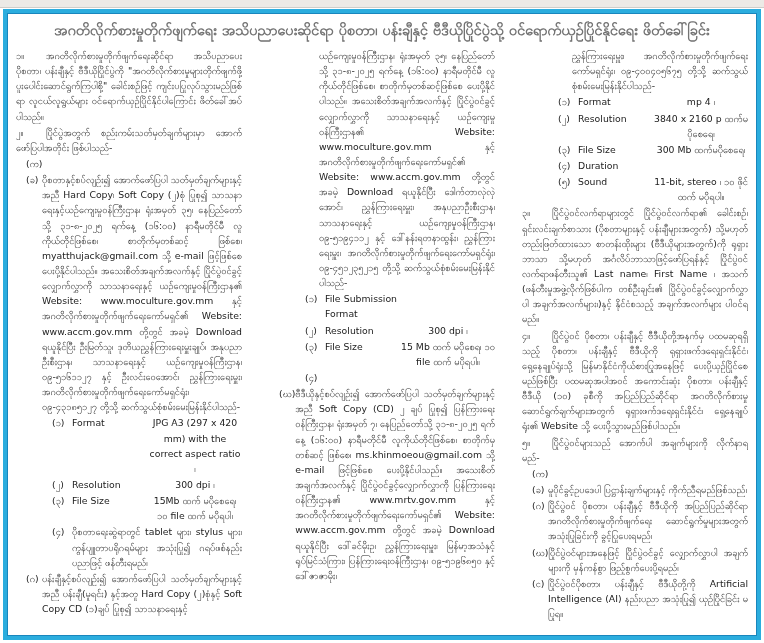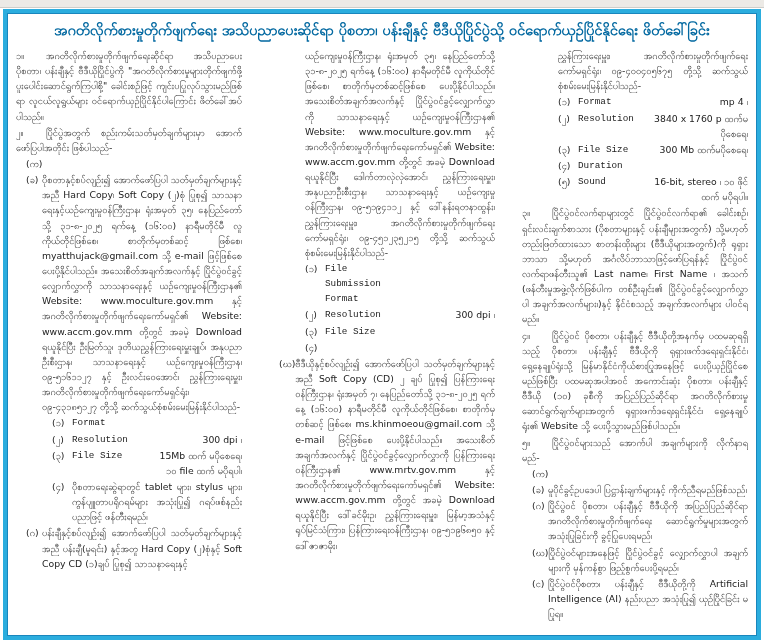--- a/index.html
+++ b/index.html
@@ -16,37 +16,37 @@
   .doc-box{
     position:absolute;left:3px;top:9px;width:758px;height:631px;
     background:var(--bg);
     border:4px solid var(--border-cyan);
     box-shadow:inset 0 0 0 1px var(--border-inner);
     padding:7px 9px 6px 9px;
     overflow:hidden;
   }
   .doc-title{
     font-size:14.5px;font-weight:bold;text-align:center;line-height:1.45;
-    letter-spacing:0px;margin-bottom:7px;color:#0369a1;
+    letter-spacing:0px;margin-bottom:7px;color:#737373;
   }
   .columns{display:flex;gap:27px;height:575px;overflow:hidden;}
   .col{flex:1 1 0;min-width:0;overflow:hidden;font-size:9.3px;line-height:1.63;text-align:justify;}
   .b-para{margin-bottom:1px;}
   .b-para .num-inline{display:inline-block;min-width:14px;margin-right:16px;}
   .b-sub{display:flex;margin-bottom:1px;}
   .b-sub .num{flex:0 0 26px;padding-left:10px;}
   .b-sub .txt{flex:1;min-width:0;text-align:justify;}
-  .b-cont{margin-left:36px;margin-bottom:1px;text-align:justify;}
+  .b-cont{margin-left:50px;margin-bottom:1px;text-align:justify;}
   .b-sub2{display:flex;margin-left:36px;margin-bottom:1px;}
   .b-sub2 .num{flex:0 0 20px;}
   .b-sub2 .txt{flex:1;min-width:0;text-align:justify;}
   .b-spec{display:flex;margin-left:36px;margin-bottom:1px;}
   .b-spec .num{flex:0 0 20px;}
-  .b-spec .lbl{flex:0 0 76px;padding-right:4px;font-family:Liberation Mono, monospace;}
-  .b-spec .val{flex:1;min-width:0;text-align:right;}
+  .b-spec .lbl{flex:0 0 76px;padding-right:4px;}
+  .b-spec .val{flex:1;min-width:0;text-align:center;}
 </style>
 </head>
 <body>
 
 <div class="top-strip"></div>
 
 <div class="doc-box">
   <div class="doc-title">အဂတိလိုက်စားမှုတိုက်ဖျက်ရေး အသိပညာပေးဆိုင်ရာ ပိုစတာ၊ ပန်းချီနှင့် ဗီဒီယိုပြိုင်ပွဲသို့ ဝင်ရောက်ယှဉ်ပြိုင်နိုင်ရေး ဖိတ်ခေါ်ခြင်း</div>
   <div class="columns">
     <div class="col" id="col-0">
@@ -55,20 +55,21 @@
         <div class="b-sub">
           <div class="num">(က)</div>
         </div>
         <div class="b-sub">
           <div class="num">(ခ)</div>
           <div class="txt">ပိုစတာနှင့်စပ်လျဉ်း၍ အောက်ဖော်ပြပါ သတ်မှတ်ချက်များနှင့်အညီ Hard Copy၊ Soft Copy (၂)စုံ ပြုစု၍ သာသနာရေးနှင့်ယဉ်ကျေးမှုဝန်ကြီးဌာန၊ ရုံးအမှတ် ၃၅၊ နေပြည်တော်သို့ ၃၁-၈-၂၀၂၅ ရက်နေ့ (၁၆:၀၀) နာရီမတိုင်မီ လူကိုယ်တိုင်ဖြစ်စေ၊ စာတိုက်မှတစ်ဆင့် ဖြစ်စေ၊ myatthujack@gmail.com သို့ e-mail ဖြင့်ဖြစ်စေ ပေးပို့နိုင်ပါသည်။ အသေးစိတ်အချက်အလက်နှင့် ပြိုင်ပွဲဝင်ခွင့်လျှောက်လွှာကို သာသနာရေးနှင့် ယဉ်ကျေးမှုဝန်ကြီးဌာန၏ Website: www.moculture.gov.mm နှင့် အဂတိလိုက်စားမှုတိုက်ဖျက်ရေးကော်မရှင်၏ Website: www.accm.gov.mm တို့တွင် အခမဲ့ Download ရယူနိုင်ပြီး ဦးမြတ်သူ၊ ဒုတိယညွှန်ကြားရေးမှူးချုပ်၊ အနုပညာဦးစီးဌာန၊ သာသနာရေးနှင့် ယဉ်ကျေးမှုဝန်ကြီးဌာန၊ ၀၉-၅၁၆၁၁၂၇ နှင့် ဦးလင်းဝေအောင်၊ ညွှန်ကြားရေးမှူး၊ အဂတိလိုက်စားမှုတိုက်ဖျက်ရေးကော်မရှင်ရုံး၊ ၀၉-၄၃၁၈၅၁၂၇ တို့သို့ ဆက်သွယ်စုံစမ်းမေးမြန်းနိုင်ပါသည်-</div>
         </div>
         <div class="b-spec">
           <div class="num">(၁)</div>
           <div class="lbl">Format</div>
+          <div class="val">JPG A3 (297 x 420 mm) with the correct aspect ratio ၊</div>
         </div>
         <div class="b-spec">
           <div class="num">(၂)</div>
           <div class="lbl">Resolution</div>
           <div class="val">300 dpi ၊</div>
         </div>
         <div class="b-spec">
           <div class="num">(၃)</div>
           <div class="lbl">File Size</div>
           <div class="val">15Mb ထက် မပိုစေရေ၊ ၁၀ file ထက် မပိုရပါ၊</div>
@@ -89,54 +90,55 @@
           <div class="lbl">File Submission Format</div>
         </div>
         <div class="b-spec">
           <div class="num">(၂)</div>
           <div class="lbl">Resolution</div>
           <div class="val">300 dpi ၊</div>
         </div>
         <div class="b-spec">
           <div class="num">(၃)</div>
           <div class="lbl">File Size</div>
+          <div class="val">15 Mb ထက် မပိုစေရ၊ ၁၀ file ထက် မပိုရပါ။</div>
         </div>
         <div class="b-sub2">
           <div class="num">(၄)</div>
         </div>
         <div class="b-sub">
           <div class="num">(ဃ)</div>
           <div class="txt">ဗီဒီယိုနှင့်စပ်လျဉ်း၍ အောက်ဖော်ပြပါ သတ်မှတ်ချက်များနှင့်အညီ Soft Copy (CD) ၂ ချပ် ပြုစု၍ ပြန်ကြားရေးဝန်ကြီးဌာန၊ ရုံးအမှတ် ၇၊ နေပြည်တော်သို့ ၃၁-၈-၂၀၂၅ ရက်နေ့ (၁၆:၀၀) နာရီမတိုင်မီ လူကိုယ်တိုင်ဖြစ်စေ၊ စာတိုက်မှတစ်ဆင့် ဖြစ်စေ၊ ms.khinmoeou@gmail.com သို့ e-mail ဖြင့်ဖြစ်စေ ပေးပို့နိုင်ပါသည်။ အသေးစိတ်အချက်အလက်နှင့် ပြိုင်ပွဲဝင်ခွင့်လျှောက်လွှာကို ပြန်ကြားရေးဝန်ကြီးဌာန၏ www.mrtv.gov.mm နှင့် အဂတိလိုက်စားမှုတိုက်ဖျက်ရေးကော်မရှင်၏ Website: www.accm.gov.mm တို့တွင် အခမဲ့ Download ရယူနိုင်ပြီး ဒေါ်ခင်မိုးဥ၊ ညွှန်ကြားရေးမှူး၊ မြန်မာ့အသံနှင့် ရုပ်မြင်သံကြား၊ ပြန်ကြားရေးဝန်ကြီးဌာန၊ ၀၉-၅၁၉၆၈၅၀ နှင့် ဒေါ်ဇာဇာမိုး၊</div>
         </div>
       </div>
     <div class="col" id="col-2">
         <div class="b-cont">ညွှန်ကြားရေးမှူး၊ အဂတိလိုက်စားမှုတိုက်ဖျက်ရေးကော်မရှင်ရုံး၊ ၀၉-၄၀၀၄၀၅၆၇၅ တို့သို့ ဆက်သွယ်စုံစမ်းမေးမြန်းနိုင်ပါသည်-</div>
         <div class="b-spec">
           <div class="num">(၁)</div>
           <div class="lbl">Format</div>
           <div class="val">mp 4 ၊</div>
         </div>
         <div class="b-spec">
           <div class="num">(၂)</div>
           <div class="lbl">Resolution</div>
-          <div class="val">3840 x 1760 p ထက်မပိုစေရေ၊</div>
+          <div class="val">3840 x 2160 p ထက်မပိုစေရေ၊</div>
         </div>
         <div class="b-spec">
           <div class="num">(၃)</div>
           <div class="lbl">File Size</div>
           <div class="val">300 Mb ထက်မပိုစေရေ၊</div>
         </div>
         <div class="b-spec">
           <div class="num">(၄)</div>
           <div class="lbl">Duration</div>
         </div>
         <div class="b-spec">
           <div class="num">(၅)</div>
           <div class="lbl">Sound</div>
-          <div class="val">16-bit, stereo ၊ ၁၀ ဖိုင်ထက် မပိုရပါ။</div>
+          <div class="val">11-bit, stereo ၊ ၁၀ ဖိုင်ထက် မပိုရပါ။</div>
         </div>
         <div class="b-para"><span class="num-inline">၃။</span>ပြိုင်ပွဲဝင်လက်ရာများတွင် ပြိုင်ပွဲဝင်လက်ရာ၏ ခေါင်းစဉ်၊ ရှင်းလင်းချက်စာသား (ပိုစတာများနှင့် ပန်းချီများအတွက်) သို့မဟုတ် တည်းဖြတ်ထားသော စာတန်းထိုးများ (ဗီဒီယိုများအတွက်)ကို ရုရှားဘာသာ သို့မဟုတ် အင်္ဂလိပ်ဘာသာဖြင့်ဖော်ပြရန်နှင့် ပြိုင်ပွဲဝင်လက်ရာဖန်တီးသူ၏ Last name၊ First Name ၊ အသက် (ဖန်တီးမှုအဖွဲ့လိုက်ဖြစ်ပါက တစ်ဦးချင်း၏ ပြိုင်ပွဲဝင်ခွင့်လျှောက်လွှာပါ အချက်အလက်များ၊)နှင့် နိုင်ငံစသည့် အချက်အလက်များ ပါဝင်ရမည်။</div>
         <div class="b-para"><span class="num-inline">၄။</span>ပြိုင်ပွဲဝင် ပိုစတာ၊ ပန်းချီနှင့် ဗီဒီယိုတို့အနက်မှ ပထမဆုရရှိသည့် ပိုစတာ၊ ပန်းချီနှင့် ဗီဒီယိုကို ရုရှားဖက်ဒရေးရှင်းနိုင်ငံ၊ ရှေ့နေချုပ်ရုံးသို့ မြန်မာနိုင်ငံကိုယ်စားပြုအနေဖြင့် ပေးပို့ယှဉ်ပြိုင်စေမည်ဖြစ်ပြီး ပထမဆုအပါအဝင် အကောင်းဆုံး ပိုစတာ၊ ပန်းချီနှင့် ဗီဒီယို (၁၀) ခုစီကို အပြည်ပြည်ဆိုင်ရာ အဂတိလိုက်စားမှုဆောင်ရွက်ချက်များအတွက် ရုရှားဖက်ဒရေးရှင်းနိုင်ငံ၊ ရှေ့နေချုပ်ရုံး၏ Website သို့ ပေးပို့သွားမည်ဖြစ်ပါသည်။</div>
         <div class="b-para"><span class="num-inline">၅။</span>ပြိုင်ပွဲဝင်များသည် အောက်ပါ အချက်များကို လိုက်နာရမည်-</div>
         <div class="b-sub">
           <div class="num">(က)</div>
         </div>
         <div class="b-sub">
           <div class="num">(ခ)</div>
           <div class="txt">မူပိုင်ခွင့်ဥပဒေပါ ပြဋ္ဌာန်းချက်များနှင့် ကိုက်ညီရမည်ဖြစ်သည်၊</div>

